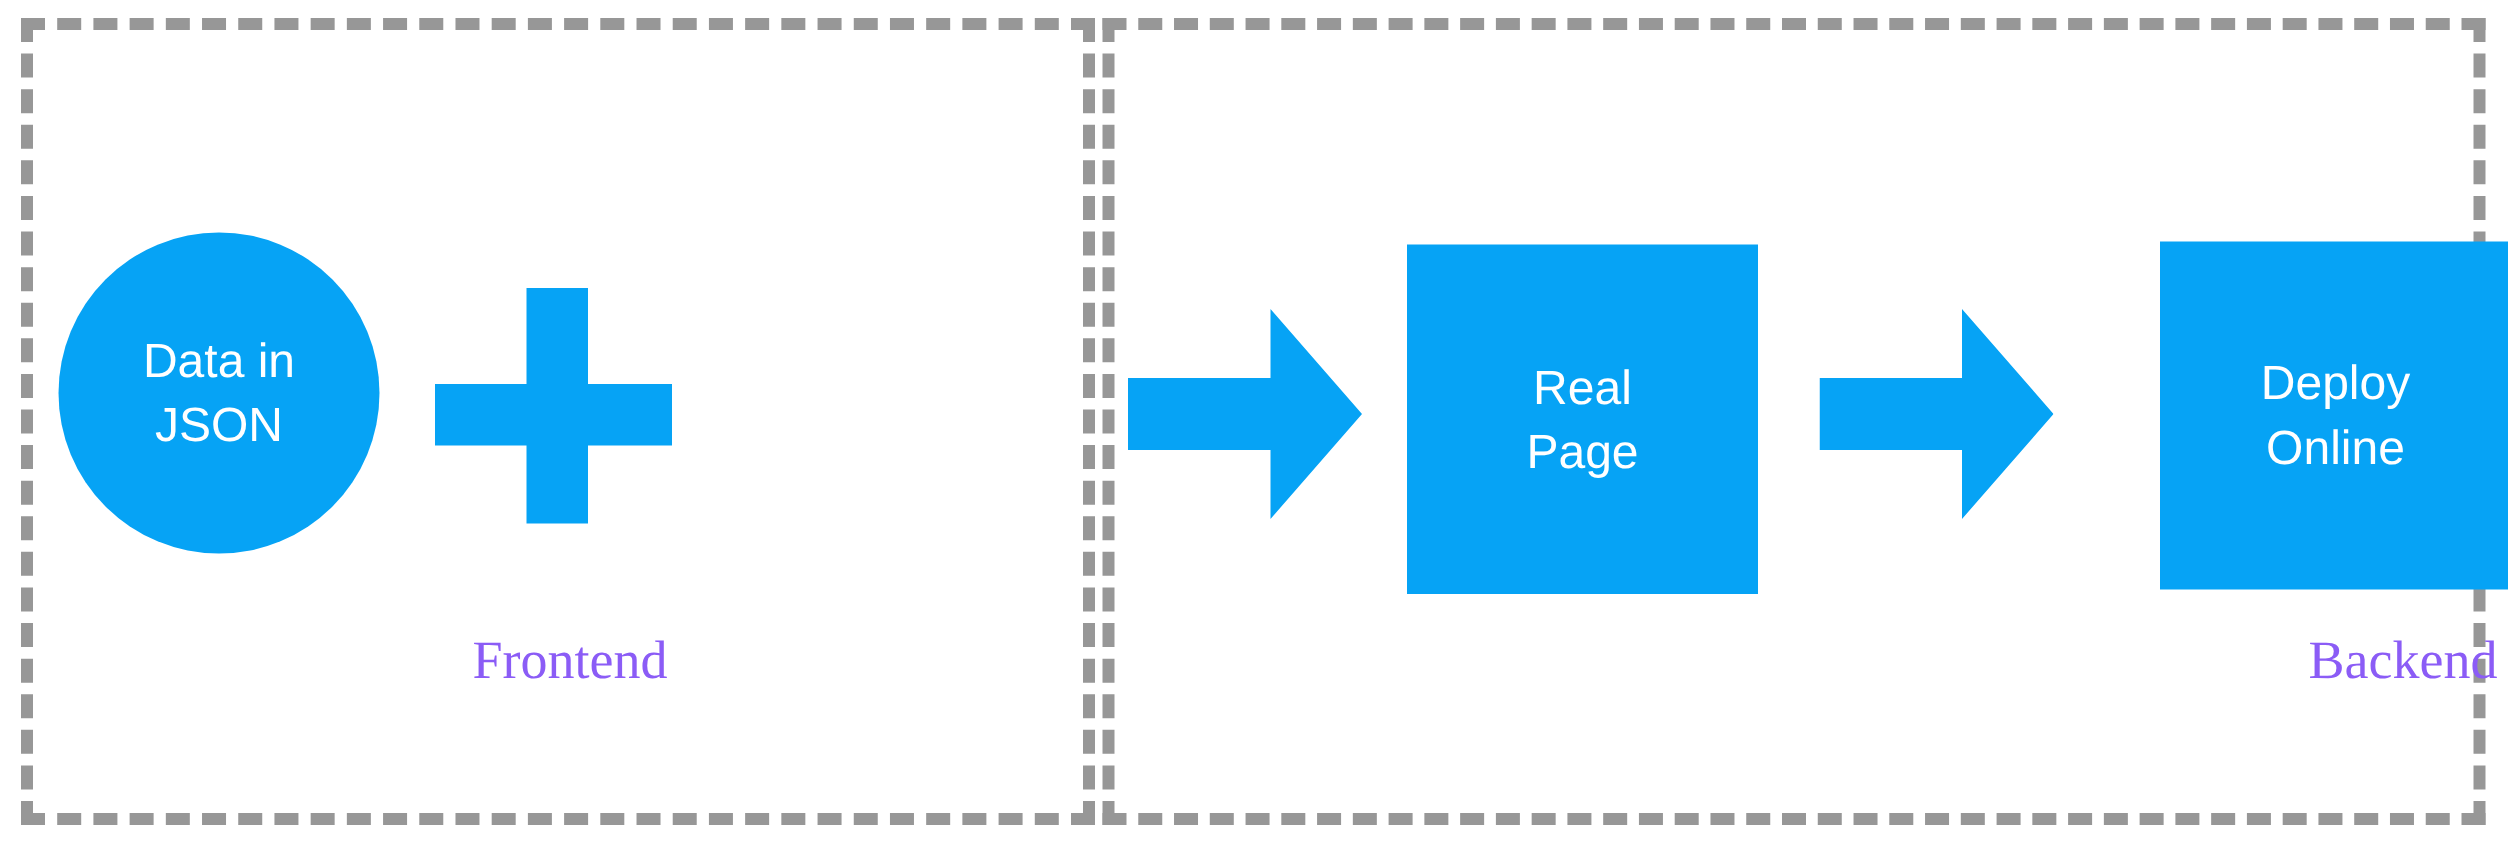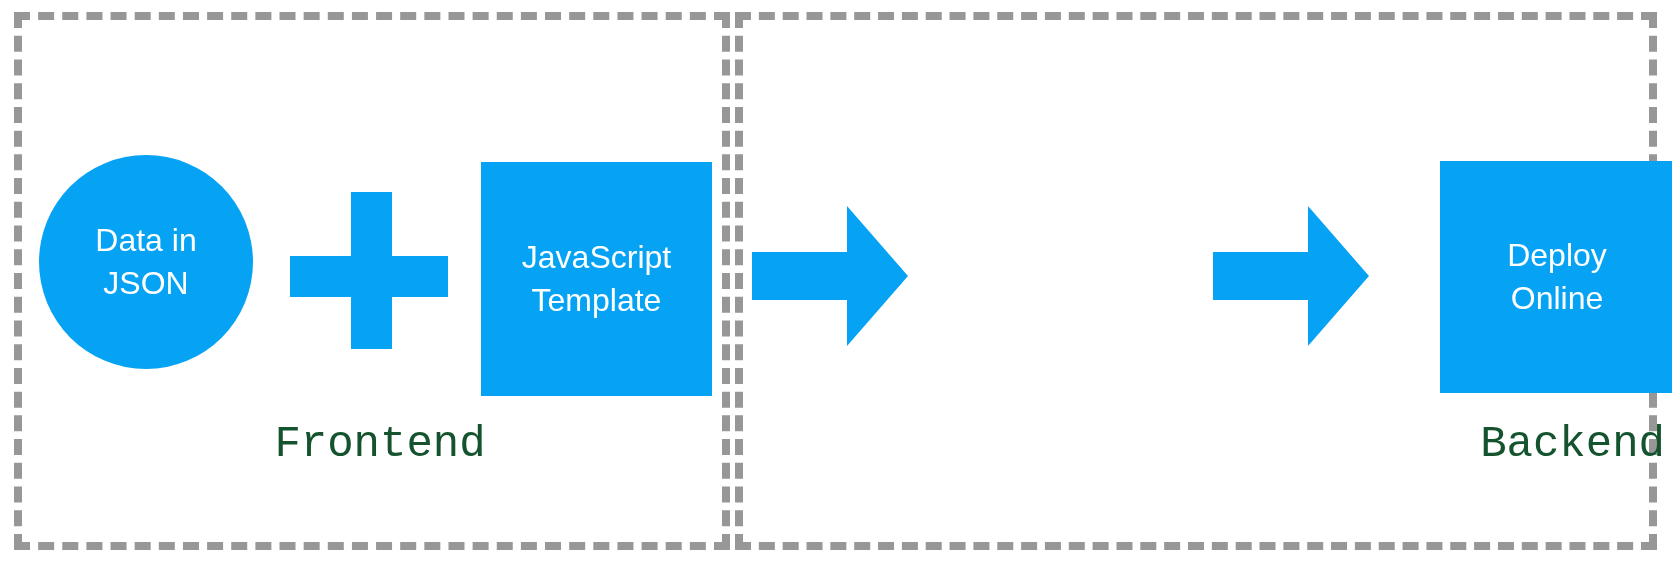--- a/index.html
+++ b/index.html
@@ -33,25 +33,25 @@
   }
   #group-backend {
     left: 735px;
     top: 12px;
     width: 922px;
     height: 538px;
   }
 
   .group-label {
     position: absolute;
-    color: #14532d;
-    font-size: 44px;
+    color: #8b5cf6;
+    font-size: 36px;
     line-height: 1;
     white-space: nowrap;
-    font-family: Liberation Mono, monospace;
+    font-family: Liberation Serif, serif;
   }
   #label-frontend {
     left: 0;
     top: 402px;
     width: 716px;
     text-align: center;
   }
   #label-backend {
     left: 0;
     top: 402px;
@@ -160,31 +160,31 @@
   <div id="node-json" class="node">
     <span class="node-label">Data in
 JSON</span>
   </div>
 
   <div id="plus-icon">
     <div class="bar-v"></div>
     <div class="bar-h"></div>
   </div>
 
-  <div id="node-template" class="node">
-    <span class="node-label">JavaScript
-Template</span>
-  </div>
 
   <div id="arrow-1" class="arrow-icon">
     <svg viewBox="0 0 156 140" preserveAspectRatio="none" aria-hidden="true">
       <polygon points="0,46 95,46 95,0 156,70 95,140 95,94 0,94" fill="#06a3f5"></polygon>
     </svg>
   </div>
 
+  <div id="node-realpage" class="node">
+    <span class="node-label">Real
+Page</span>
+  </div>
 
   <div id="arrow-2" class="arrow-icon">
     <svg viewBox="0 0 156 140" preserveAspectRatio="none" aria-hidden="true">
       <polygon points="0,46 95,46 95,0 156,70 95,140 95,94 0,94" fill="#06a3f5"></polygon>
     </svg>
   </div>
 
   <div id="node-deploy" class="node">
     <span class="node-label">Deploy
 Online</span>

